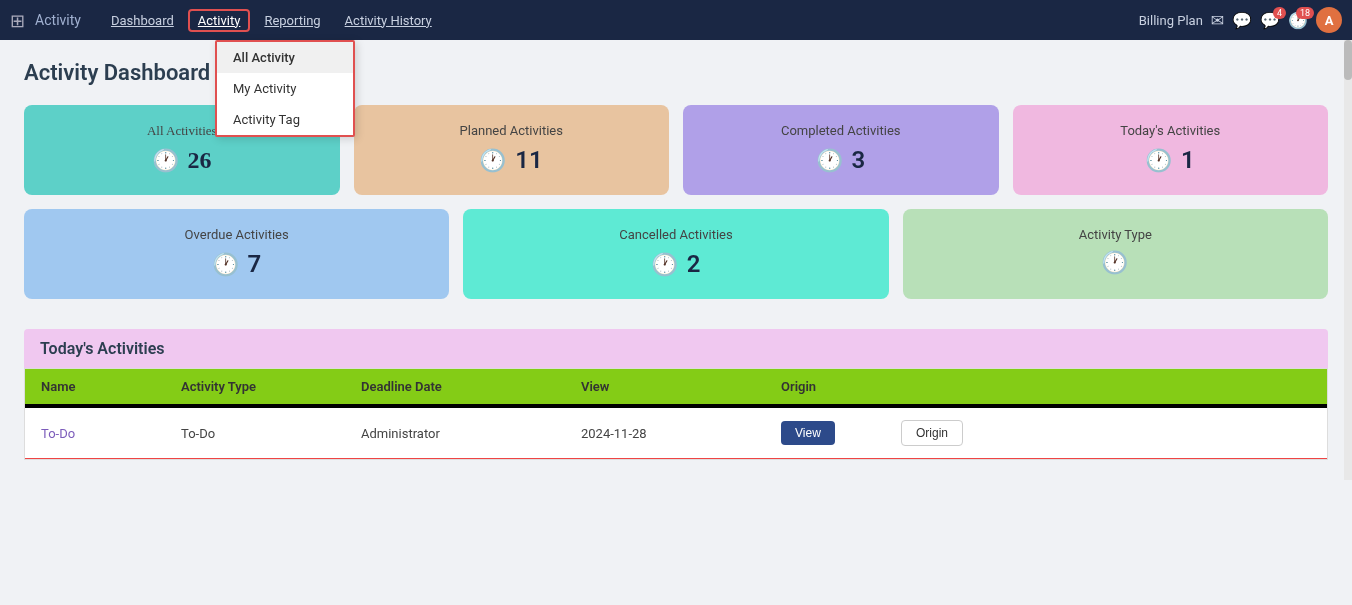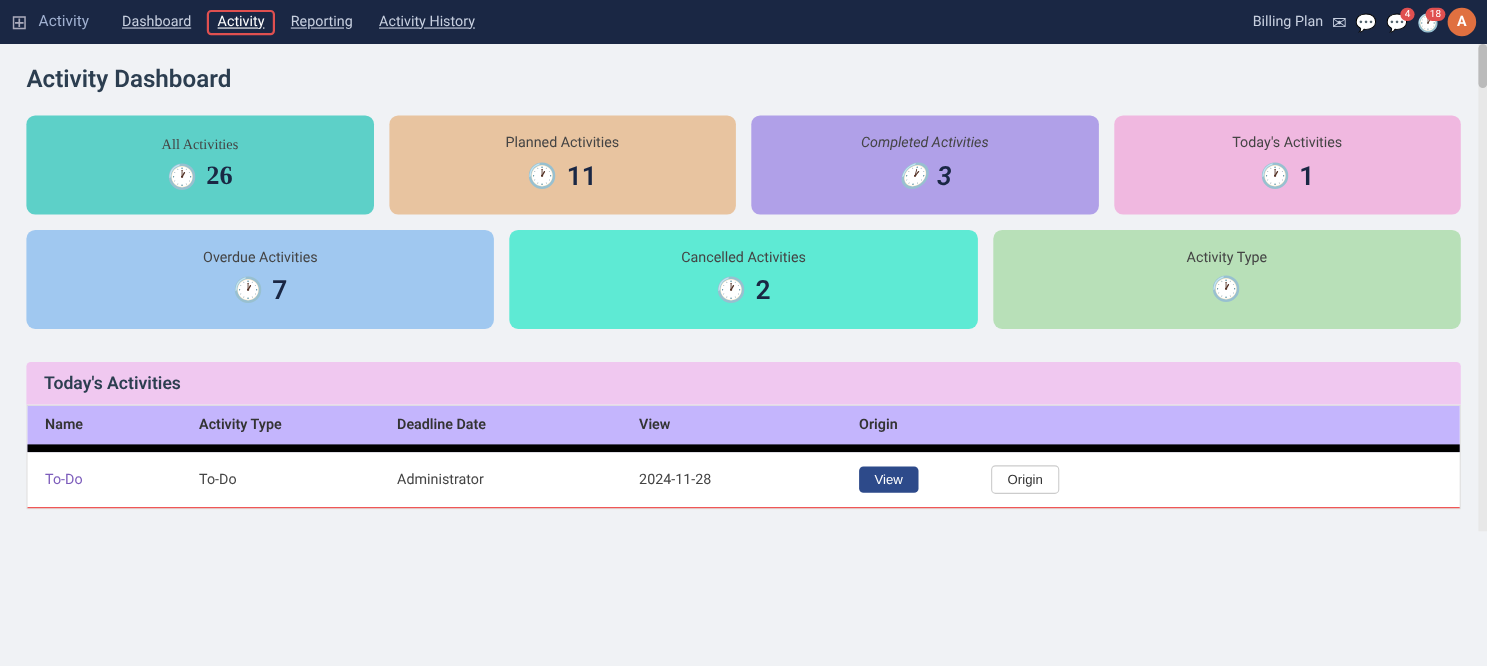--- a/index.html
+++ b/index.html
@@ -144,21 +144,21 @@
       font-weight: 600;
       color: #1a2744;
       align-self: center;
     }
     .clock-icon {
       font-size: 22px;
     }
 
     .card-teal { background: #5dd0c8; font-family: Liberation Serif, serif; }
     .card-peach { background: #e8c4a0; }
-    .card-purple { background: #b0a0e8; font-style: italic; }
+    .card-purple { background: #b0a0e8; }
     .card-pink { background: #f0b8e0; }
     .card-blue { background: #a0c8f0; align-items: center; }
     .card-green { background: #5eead4; }
     .card-lightgreen { background: #b8e0b8; }
 
     
     .today-section {
       background: #f0c8f0;
       border-radius: 4px 4px 0 0;
       padding: 10px 16px;
@@ -167,22 +167,22 @@
       color: #2c3e50;
     }
     .table-container {
       background: #fff;
       border: 1px solid #ddd;
     }
     .table-header {
       display: grid;
       grid-template-columns: 140px 180px 220px 200px 120px 120px;
       padding: 10px 16px;
-      border-bottom: 7px solid #000000;
-      background: #c4b5fd;
+      border-bottom: 4px solid #000000;
+      background: #84cc16;
     }
     .table-col-header {
       font-size: 13px;
       font-weight: 600;
       color: #333;
     }
     .table-row {
       display: grid;
       grid-template-columns: 140px 180px 220px 200px 120px 120px;
       padding: 12px 16px;
@@ -249,20 +249,25 @@
       <span class="topnav-icon-btn" style="position:relative;">
         💬<span class="badge">4</span>
       </span>
       <span class="topnav-icon-btn" style="position:relative;">
         🕐<span class="badge">18</span>
       </span>
       <div class="avatar-circle">A</div>
     </div>
   </nav>
 
+  <div class="dropdown-wrapper">
+    <div class="dropdown-item selected">All Activity</div>
+    <div class="dropdown-item">My Activity</div>
+    <div class="dropdown-item">Activity Tag</div>
+  </div>
 
   <div class="page-content">
     <h1 class="page-title">Activity Dashboard</h1>
 
     <div class="cards-grid">
       <div class="stat-card card-teal">
         <span class="stat-card-label">All Activities</span>
         <div class="stat-card-value">
           <span class="clock-icon">🕐</span>
           <span>26</span>

